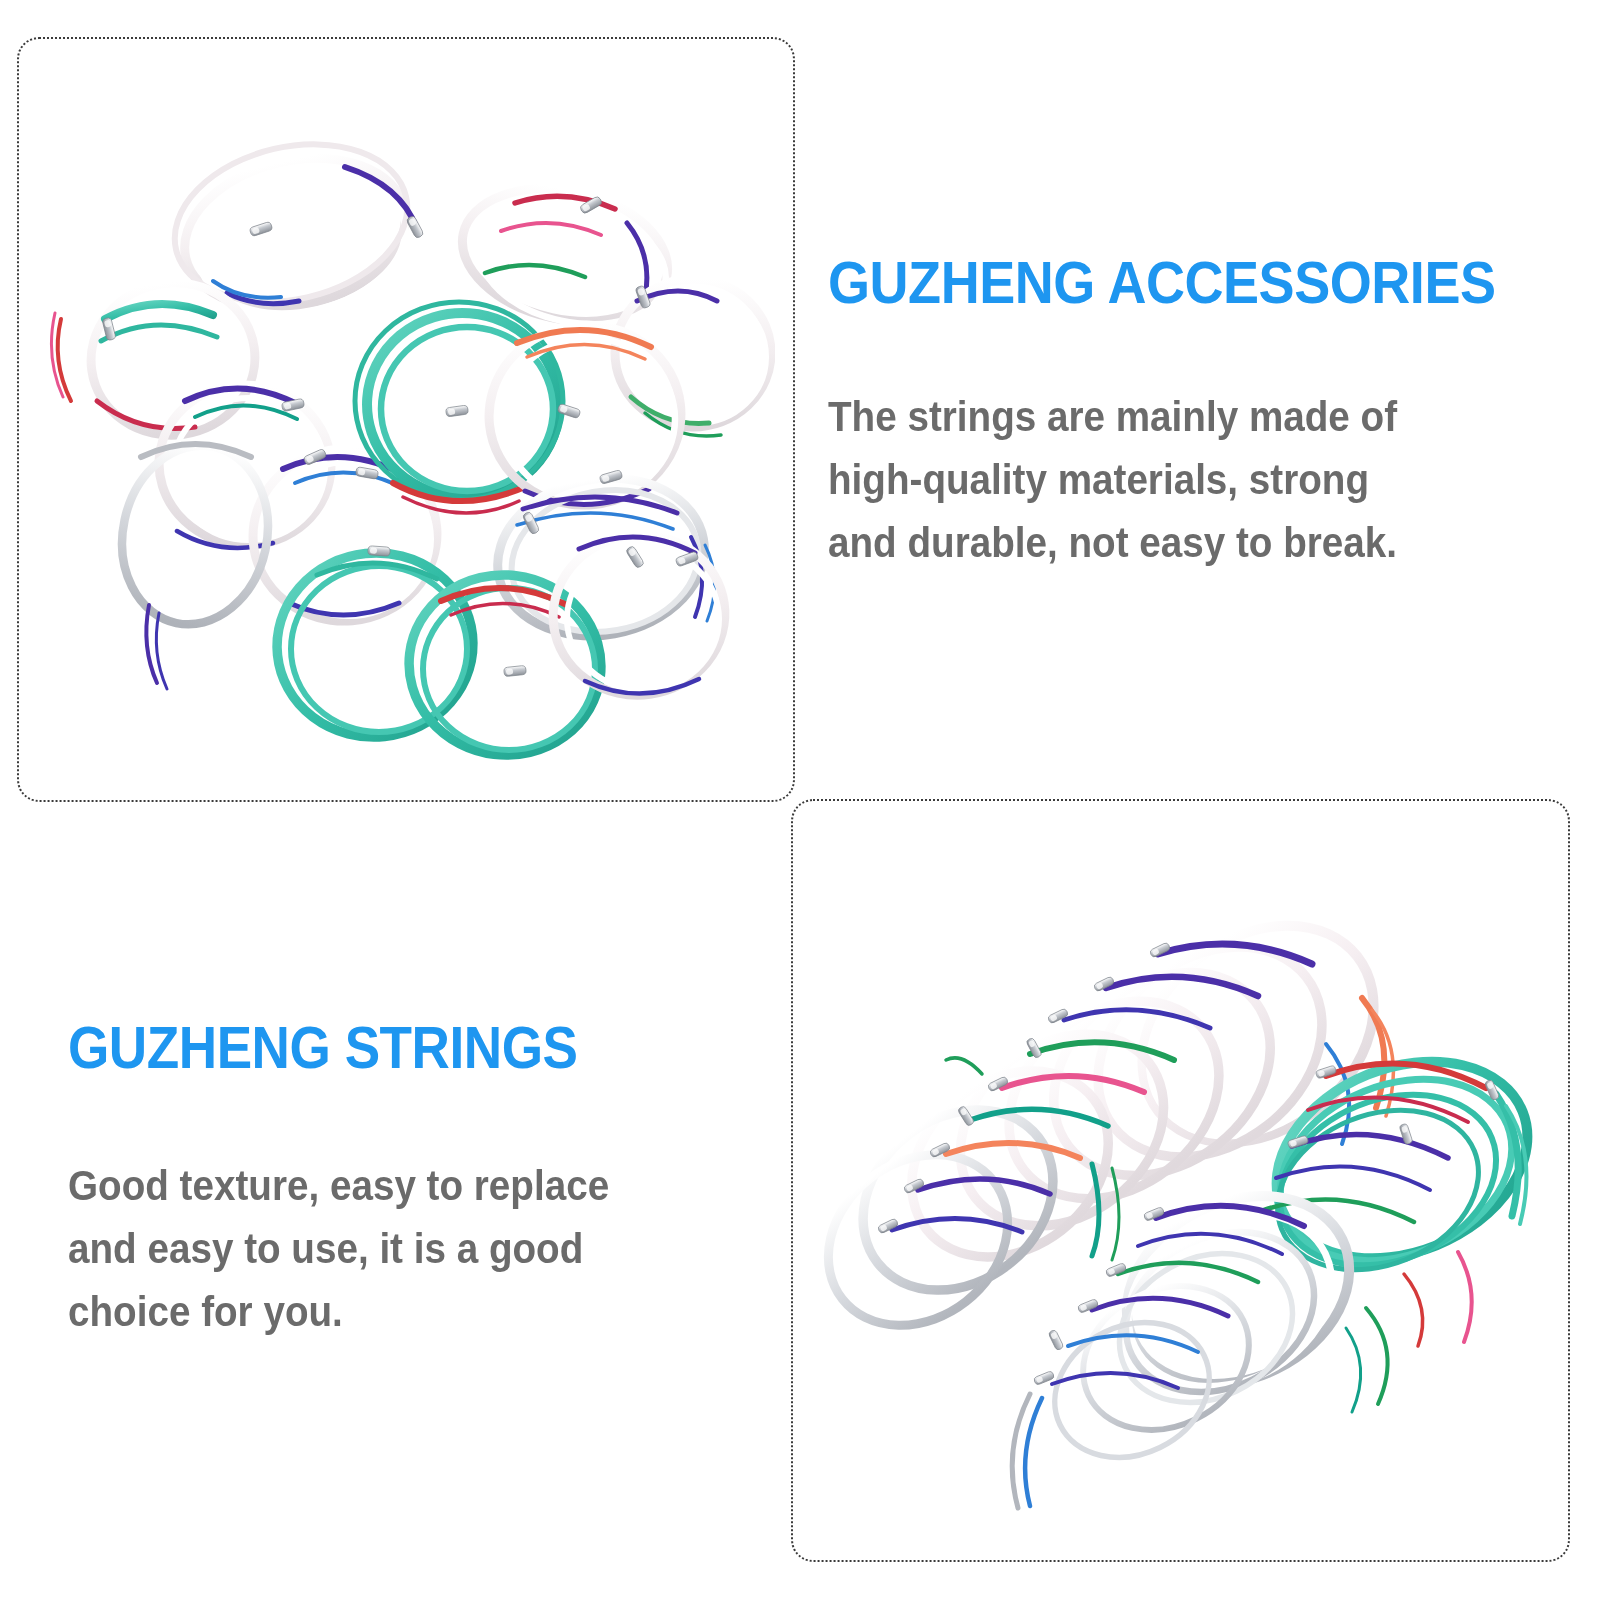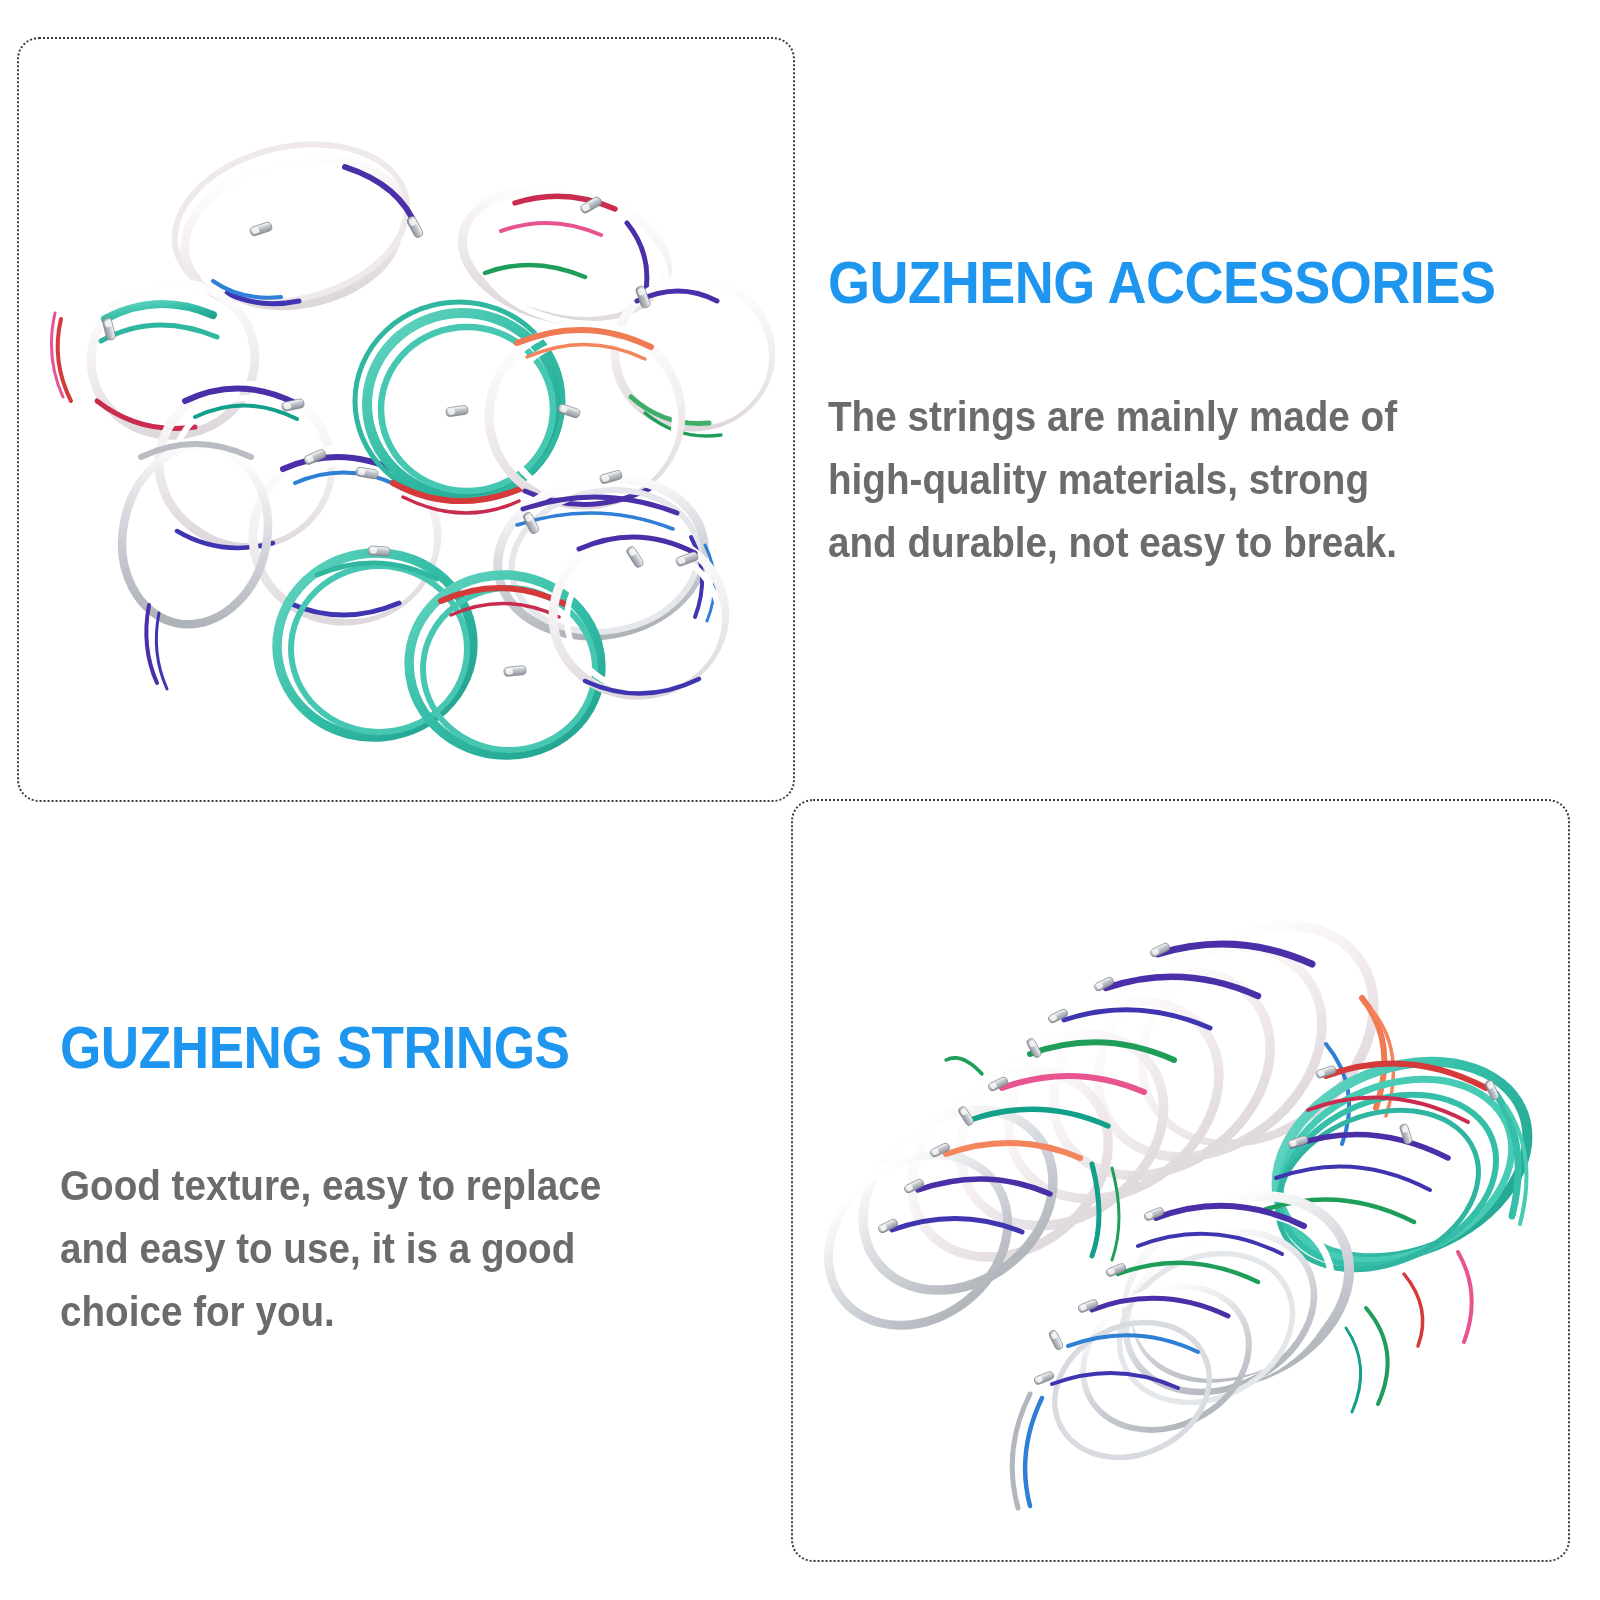--- a/index.html
+++ b/index.html
@@ -17,21 +17,21 @@
     border-radius:22px;
     background:#ffffff;
     box-sizing:border-box;
   }
   #panel-top-left{left:17px;top:37px;width:778px;height:765px;}
   #panel-bottom-right{left:791px;top:799px;width:779px;height:763px;}
 
   
   .textblock{position:absolute;}
   #text-accessories{left:828px;top:252px;width:730px;}
-  #text-strings{left:60px;top:1018px;width:700px;}
+  #text-strings{left:68px;top:1018px;width:700px;}
 
   .heading{
     color:#1E96F0;
     font-weight:bold;
     font-size:60px;
     line-height:1.02;
     letter-spacing:-0.5px;
     transform:scaleX(0.90);
     transform-origin:left center;
     white-space:nowrap;

